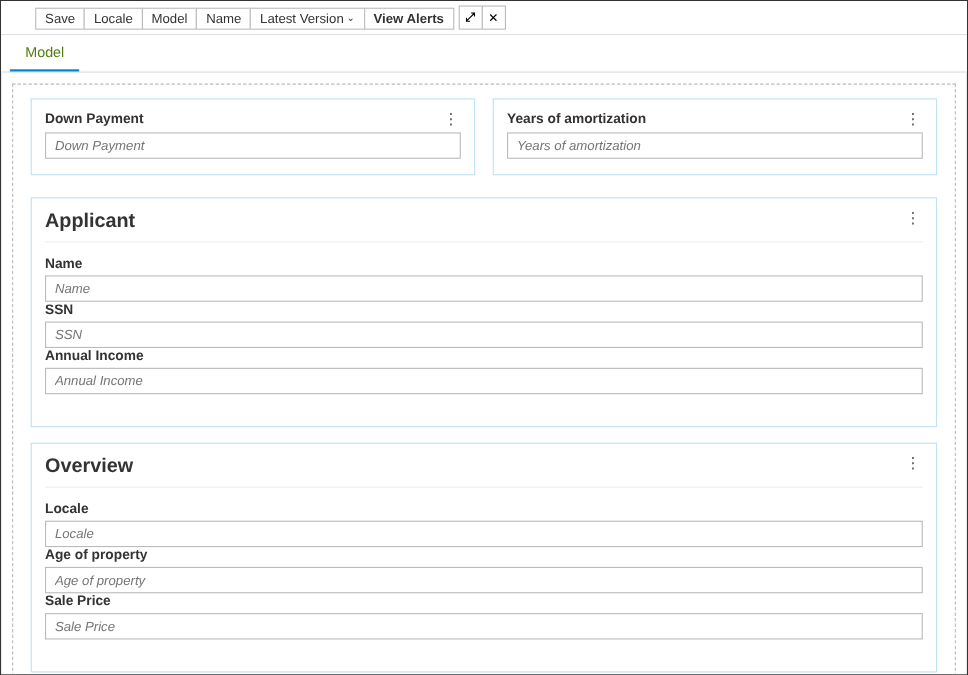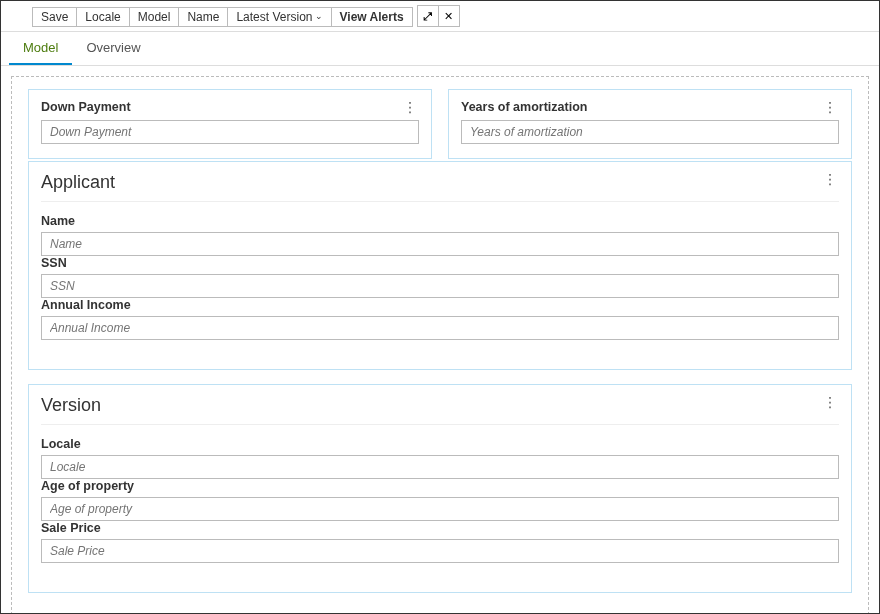--- a/index.html
+++ b/index.html
@@ -86,21 +86,21 @@
     .canvas {
       border: 1px dashed #bbb;
       height: 100%;
       padding: 12px 16px 0 16px;
       position: relative;
       overflow-y: auto;
     }
     .row {
       display: flex;
       gap: 16px;
-      margin-bottom: 2px;
+      margin-bottom: 20px;
     }
     .col { flex: 1; }
     .form-card {
       border: 1px solid #bee1f4;
       background: #fff;
       padding: 10px 12px 14px 12px;
       position: relative;
     }
     .form-card .card-header {
       display: flex;
@@ -139,21 +139,21 @@
     .section-header {
       display: flex;
       justify-content: space-between;
       align-items: flex-start;
       border-bottom: 1px solid #eee;
       padding-bottom: 8px;
       margin-bottom: 12px;
     }
     .section-title {
       font-size: 18px;
-      font-weight: 400;
+      font-weight: 700;
       color: #333;
     }
     .field-group {
     }
     .field-group:last-child { margin-bottom: 15px; }
     .field-label {
       font-size: 12.5px;
       font-weight: bold;
       color: #333;
       margin-bottom: 4px;
@@ -171,21 +171,20 @@
     <button class="btn">Name</button>
     <button class="btn dropdown">Latest Version</button>
     <button class="btn spacer-left">View Alerts</button>
     <button class="btn-icon spacer-left">⤢</button>
     <button class="btn-icon">✕</button>
   </div>
 </div>
 
 <div class="tabs">
   <div class="tab active">Model</div>
-  <div class="tab">Overview</div>
 </div>
 
 <div class="canvas-wrap">
   <div class="canvas">
 
     <div class="row">
       <div class="col">
         <div class="form-card">
           <div class="card-header">
             <span class="card-label">Down Payment</span>
@@ -219,21 +218,21 @@
         <input class="input-placeholder" placeholder="SSN" style="">
       </div>
       <div class="field-group">
         <span class="field-label">Annual Income</span>
         <input class="input-placeholder" placeholder="Annual Income" style="">
       </div>
     </div>
 
     <div class="section-card">
       <div class="section-header">
-        <span class="section-title">Version</span>
+        <span class="section-title">Overview</span>
         <span class="kebab">⋮</span>
       </div>
       <div class="field-group">
         <span class="field-label">Locale</span>
         <input class="input-placeholder" placeholder="Locale" style="">
       </div>
       <div class="field-group">
         <span class="field-label">Age of property</span>
         <input class="input-placeholder" placeholder="Age of property" style="">
       </div>

